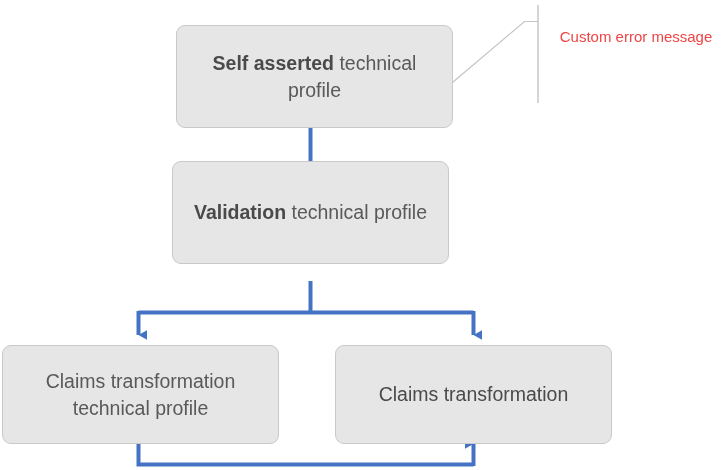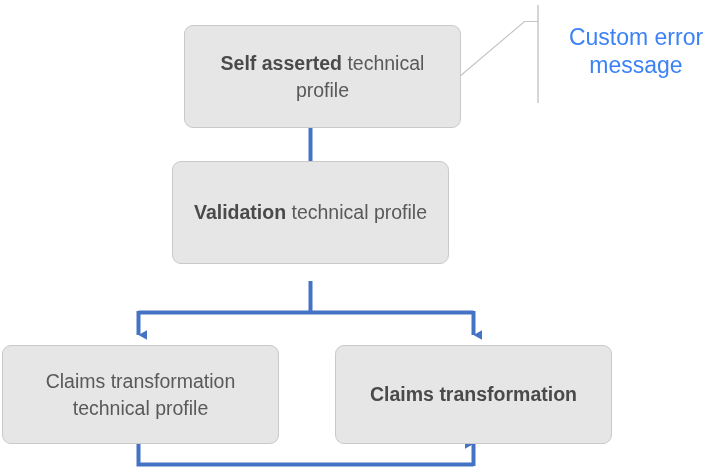--- a/index.html
+++ b/index.html
@@ -37,34 +37,34 @@
     text-align: center;
     color: #595959;
     font-size: 19.5px;
     line-height: 27px;
     padding: 4px 14px;
     z-index: 2;
   }
   .node .lbl { display: block; }
   .node b { font-weight: bold; color: #4a4a4a; }
   .node .reg { font-weight: normal; }
-  #node-self-asserted { left: 184px; top: 25px; width: 277px; height: 103px; }
+  #node-self-asserted { left: 176px; top: 25px; width: 277px; height: 103px; }
   #node-validation    { left: 172px; top: 161px; width: 277px; height: 103px; }
   #node-claims-tp     { left: 2px;   top: 345px; width: 277px; height: 99px; text-align: center; }
   #node-claims-trans  { left: 335px; top: 345px; width: 277px; height: 99px; }
-  #node-claims-trans .lbl { font-weight: bold; color: #4a4a4a; }
+  #node-claims-trans .lbl { font-weight: normal; color: #4a4a4a; }
 
   #callout-label {
     position: absolute;
     left: 551px;
     top: 23px;
     width: 170px;
     text-align: center;
-    color: #3b82f6;
-    font-size: 23px;
+    color: #ef4444;
+    font-size: 15px;
     line-height: 28px;
     z-index: 2;
   }
 </style>
 </head>
 <body>
 
 <div id="canvas">
 
   <svg id="edges" viewBox="0 0 727 470" width="727" height="470">

